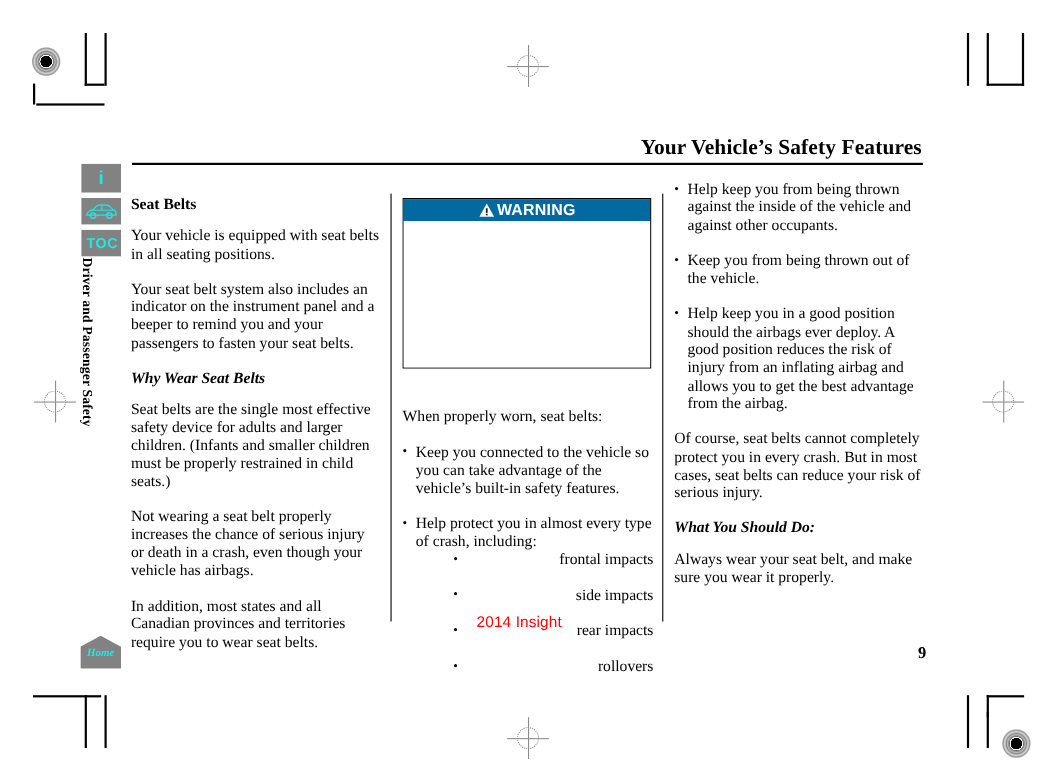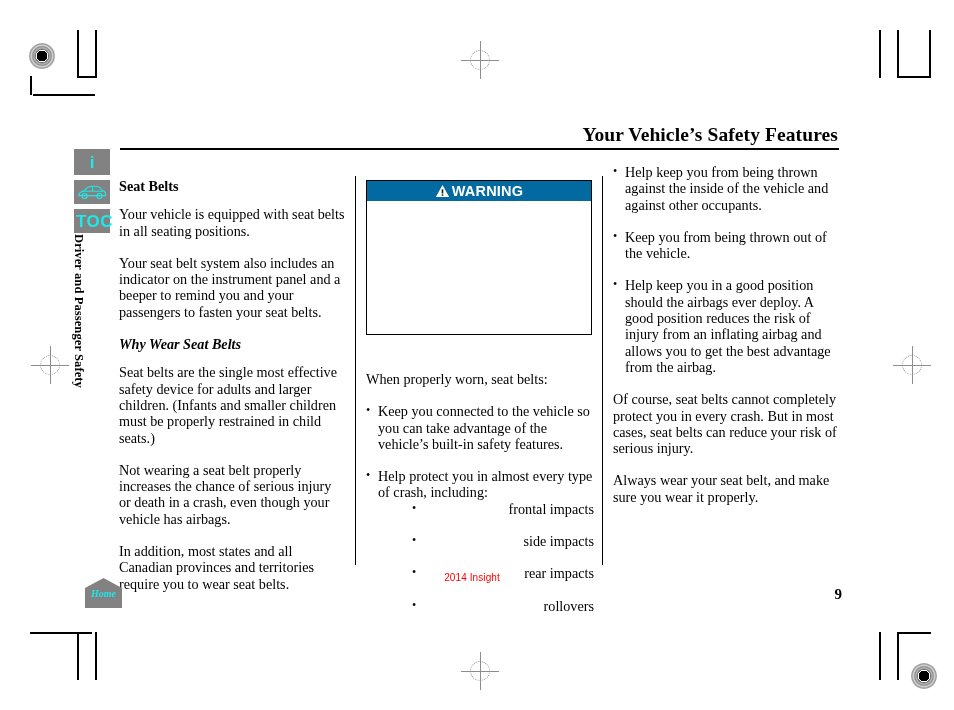--- a/index.html
+++ b/index.html
@@ -103,21 +103,21 @@
     line-height: 1;
   }
   .ico-toc {
     position: absolute;
     left: 2px; right: 0; top: 50%;
     transform: translateY(-50%);
     text-align: center;
     color: #1fe8e8;
     font-family: "Liberation Sans", sans-serif;
     font-weight: bold;
-    font-size: 17px;
+    font-size: 13px;
     letter-spacing: 0.5px;
     line-height: 1;
   }
   .ico-car { position: absolute; left: 3px; top: 4px; }
 
   .side-vert-label {
     position: absolute;
     left: 74px;
     top: 238px;
     width: 150px;
@@ -209,21 +209,20 @@
   .warn-body { height: 133px; background: #ffffff; }
 
   
   .home-btn {
     position: absolute;
     left: 73px;
     top: 578px;
     width: 37px;
     height: 30px;
     cursor: pointer;
-    margin-left: 12px;
   }
   .home-shape {
     position: absolute;
     inset: 0;
     background: #828282;
     clip-path: polygon(50% 0%, 100% 33%, 100% 100%, 0% 100%, 0% 33%);
   }
   .home-text {
     position: absolute;
     left: 0; right: 0;
@@ -232,26 +231,26 @@
     color: #1fe8e8;
     font-family: "Liberation Serif", serif;
     font-style: italic;
     font-weight: bold;
     font-size: 10px;
     line-height: 1;
   }
   .footer-model {
     position: absolute;
     left: 0;
-    top: 572px;
+    top: 557px;
     width: 944px;
     text-align: center;
     color: #ff0000;
     font-family: "Liberation Sans", sans-serif;
-    font-size: 10px;
+    font-size: 14px;
     letter-spacing: 0.1px;
   }
   .page-num {
     position: absolute;
     right: 112px;
     top: 586px;
     font-size: 15px;
     font-weight: bold;
   }
 </style>
@@ -383,20 +382,21 @@
   </ul>
 </div>
 
 <div class="col col-3" style="top:164px;">
   <ul class="blist">
     <li>Help keep you from being thrown against the inside of the vehicle and against other occupants.</li>
     <li>Keep you from being thrown out of the vehicle.</li>
     <li>Help keep you in a good position should the airbags ever deploy. A good position reduces the risk of injury from an inflating airbag and allows you to get the best advantage from the airbag.</li>
   </ul>
   <p class="para" style="margin-top:16px;">Of course, seat belts cannot completely protect you in every crash. But in most cases, seat belts can reduce your risk of serious injury.</p>
+  <p class="tight"><span class="h-bi">What You Should Do:</span></p>
   <p class="para">Always wear your seat belt, and make sure you wear it properly.</p>
 </div>
 
 <div class="home-btn">
   <div class="home-shape"></div>
   <div class="home-text">Home</div>
 </div>
 <div class="footer-model">2014 Insight</div>
 <div class="page-num">9</div>
 

